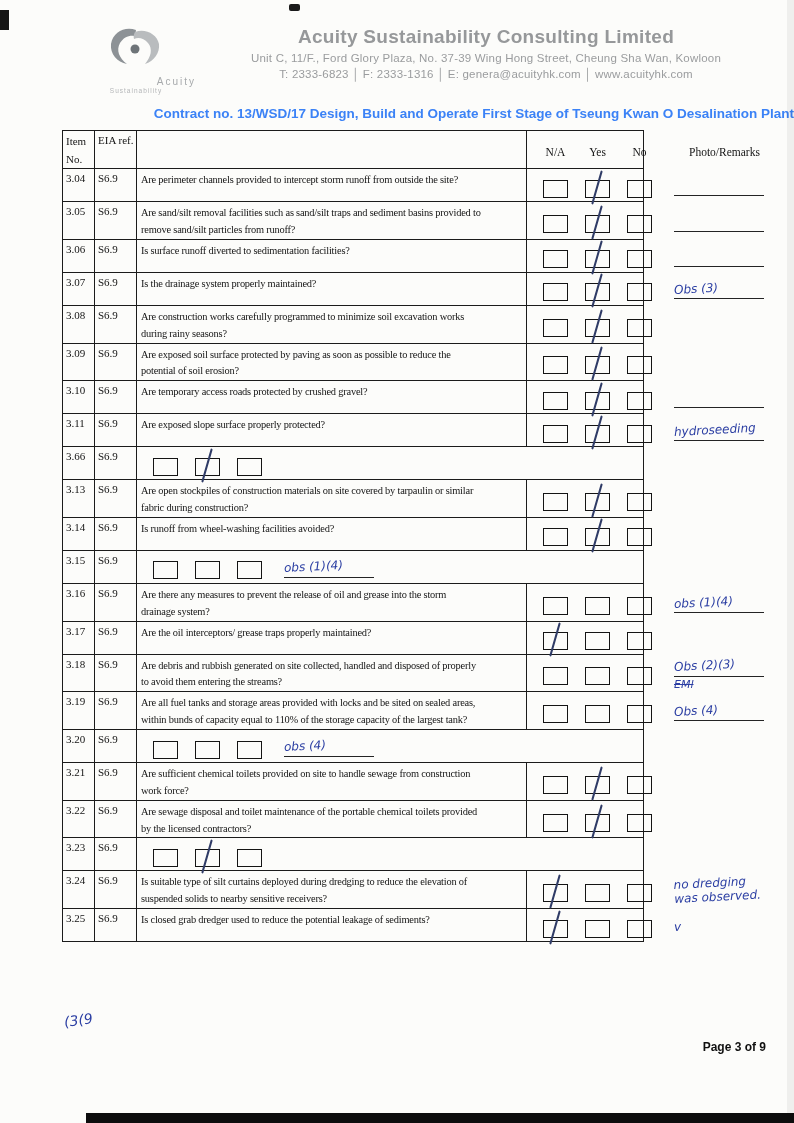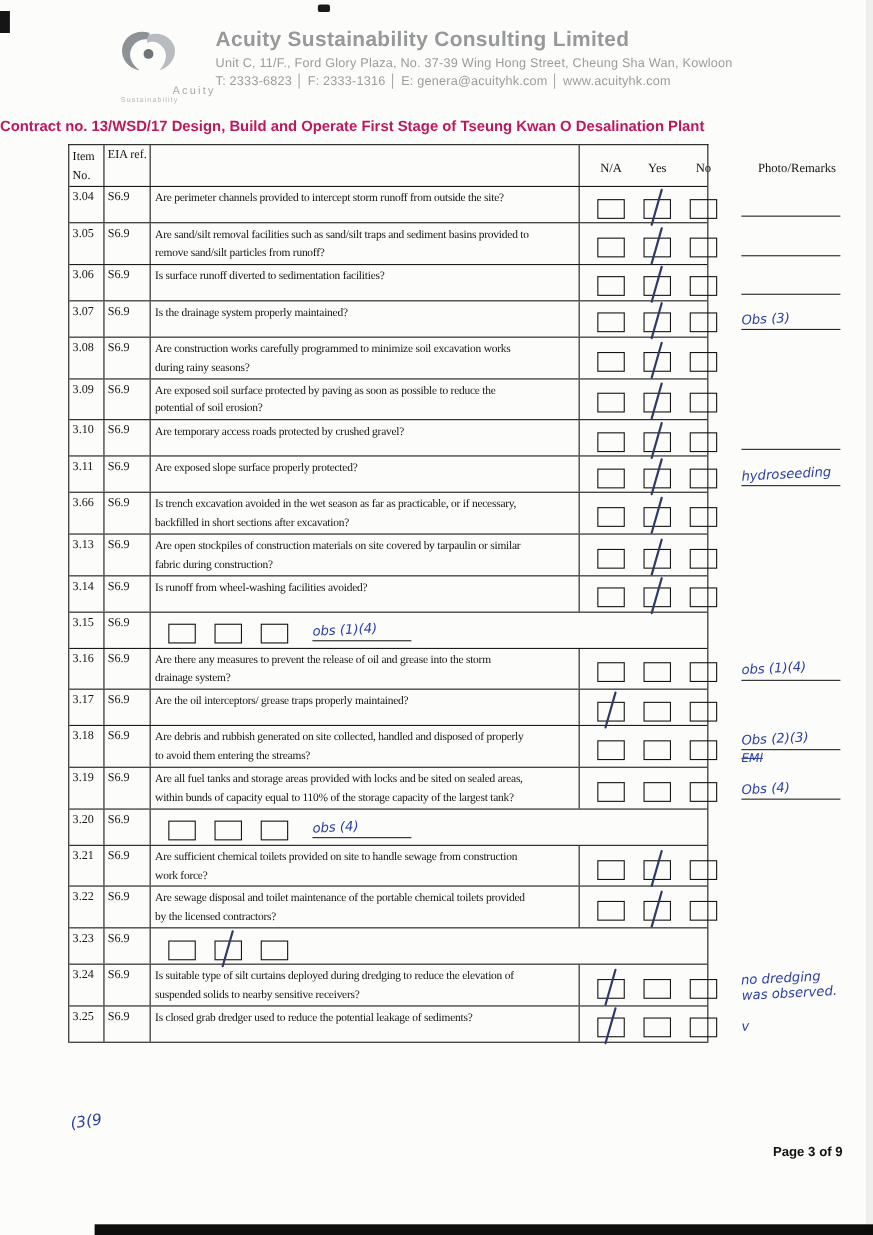--- a/index.html
+++ b/index.html
@@ -9,25 +9,25 @@
     background: #fcfcfa;
     overflow: hidden;
     font-family: "Liberation Serif", serif;
     color: #141414;
   }
   
   .header { display:flex; padding: 20px 18px 0 76px; }
   .logo-block { width: 120px; text-align:center; padding-top: 4px; }
   .logo-t1 { font: 10px "Liberation Sans", sans-serif; color:#a7aaac; letter-spacing: 2px; margin-top: 2px; text-align: right; }
   .logo-t2 { font: 6.5px "Liberation Sans", sans-serif; color:#b4b6b8; letter-spacing: 1px; }
-  .company-block { flex:1; padding-top: 6px; }
+  .company-block { flex:1; text-align:center; padding-top: 6px; }
   .company-name { font: bold 19px "Liberation Sans", sans-serif; color:#96989a; letter-spacing: .3px; }
   .company-address, .company-contact { font: 11.5px "Liberation Sans", sans-serif; color:#9a9c9e; margin-top: 4px; letter-spacing: .2px; }
   
-  .doc-title { text-align:left; margin-top: 12px; font: bold 13.5px "Liberation Sans", sans-serif; color:#be185d; }
+  .doc-title { text-align:right; margin-top: 12px; font: bold 13.5px "Liberation Sans", sans-serif; color:#3b82f6; }
   
   .checklist { margin: 9px 0 0 62px; width: 582px; border: 1.4px solid #1b1b1b; border-bottom: none; box-sizing: border-box; }
   .trow { display:grid; grid-template-columns: 32px 42px 390px 1fr; border-bottom: 1.1px solid #1b1b1b; min-height: 32px; }
   .cell { border-right: 1.1px solid #1b1b1b; padding: 2px 2px 0 3px; box-sizing: border-box; }
   .c-item, .c-eia { font-size: 11px; line-height: 1.4; }
   .c-q { font-size: 10.4px; line-height: 1.62; letter-spacing: -0.2px; white-space: pre; padding-left: 4px; padding-top: 3px; overflow: visible; }
   .c-check-region { border-right: none; display:flex; align-items:center; padding: 5px 0 0 16px; box-sizing: border-box; }
   .thead { min-height: 37px; }
   .thead .c-item div { line-height: 1.6; }
   .hd { display:inline-block; width: 25px; margin-right: 17px; text-align:center; font-size: 11.5px; flex:none; }
@@ -219,22 +219,20 @@
       <span class="remark-area">
               <span class="handwriting">hydroseeding</span>
               <span class="remark-line show"></span>
             </span>
     </div>
   </div>
 
   <div class="trow">
     <div class="cell c-item">3.66</div>
     <div class="cell c-eia">S6.9</div>
-    <div class="cell c-q">Is trench excavation avoided in the wet season as far as practicable, or if necessary,
-backfilled in short sections after excavation?</div>
     <div class="c-check-region">
       <span class="box"></span>
       <span class="box ticked"></span>
       <span class="box"></span>
       <span class="remark-area">
               <span class="handwriting"></span>
             </span>
     </div>
   </div>
 

